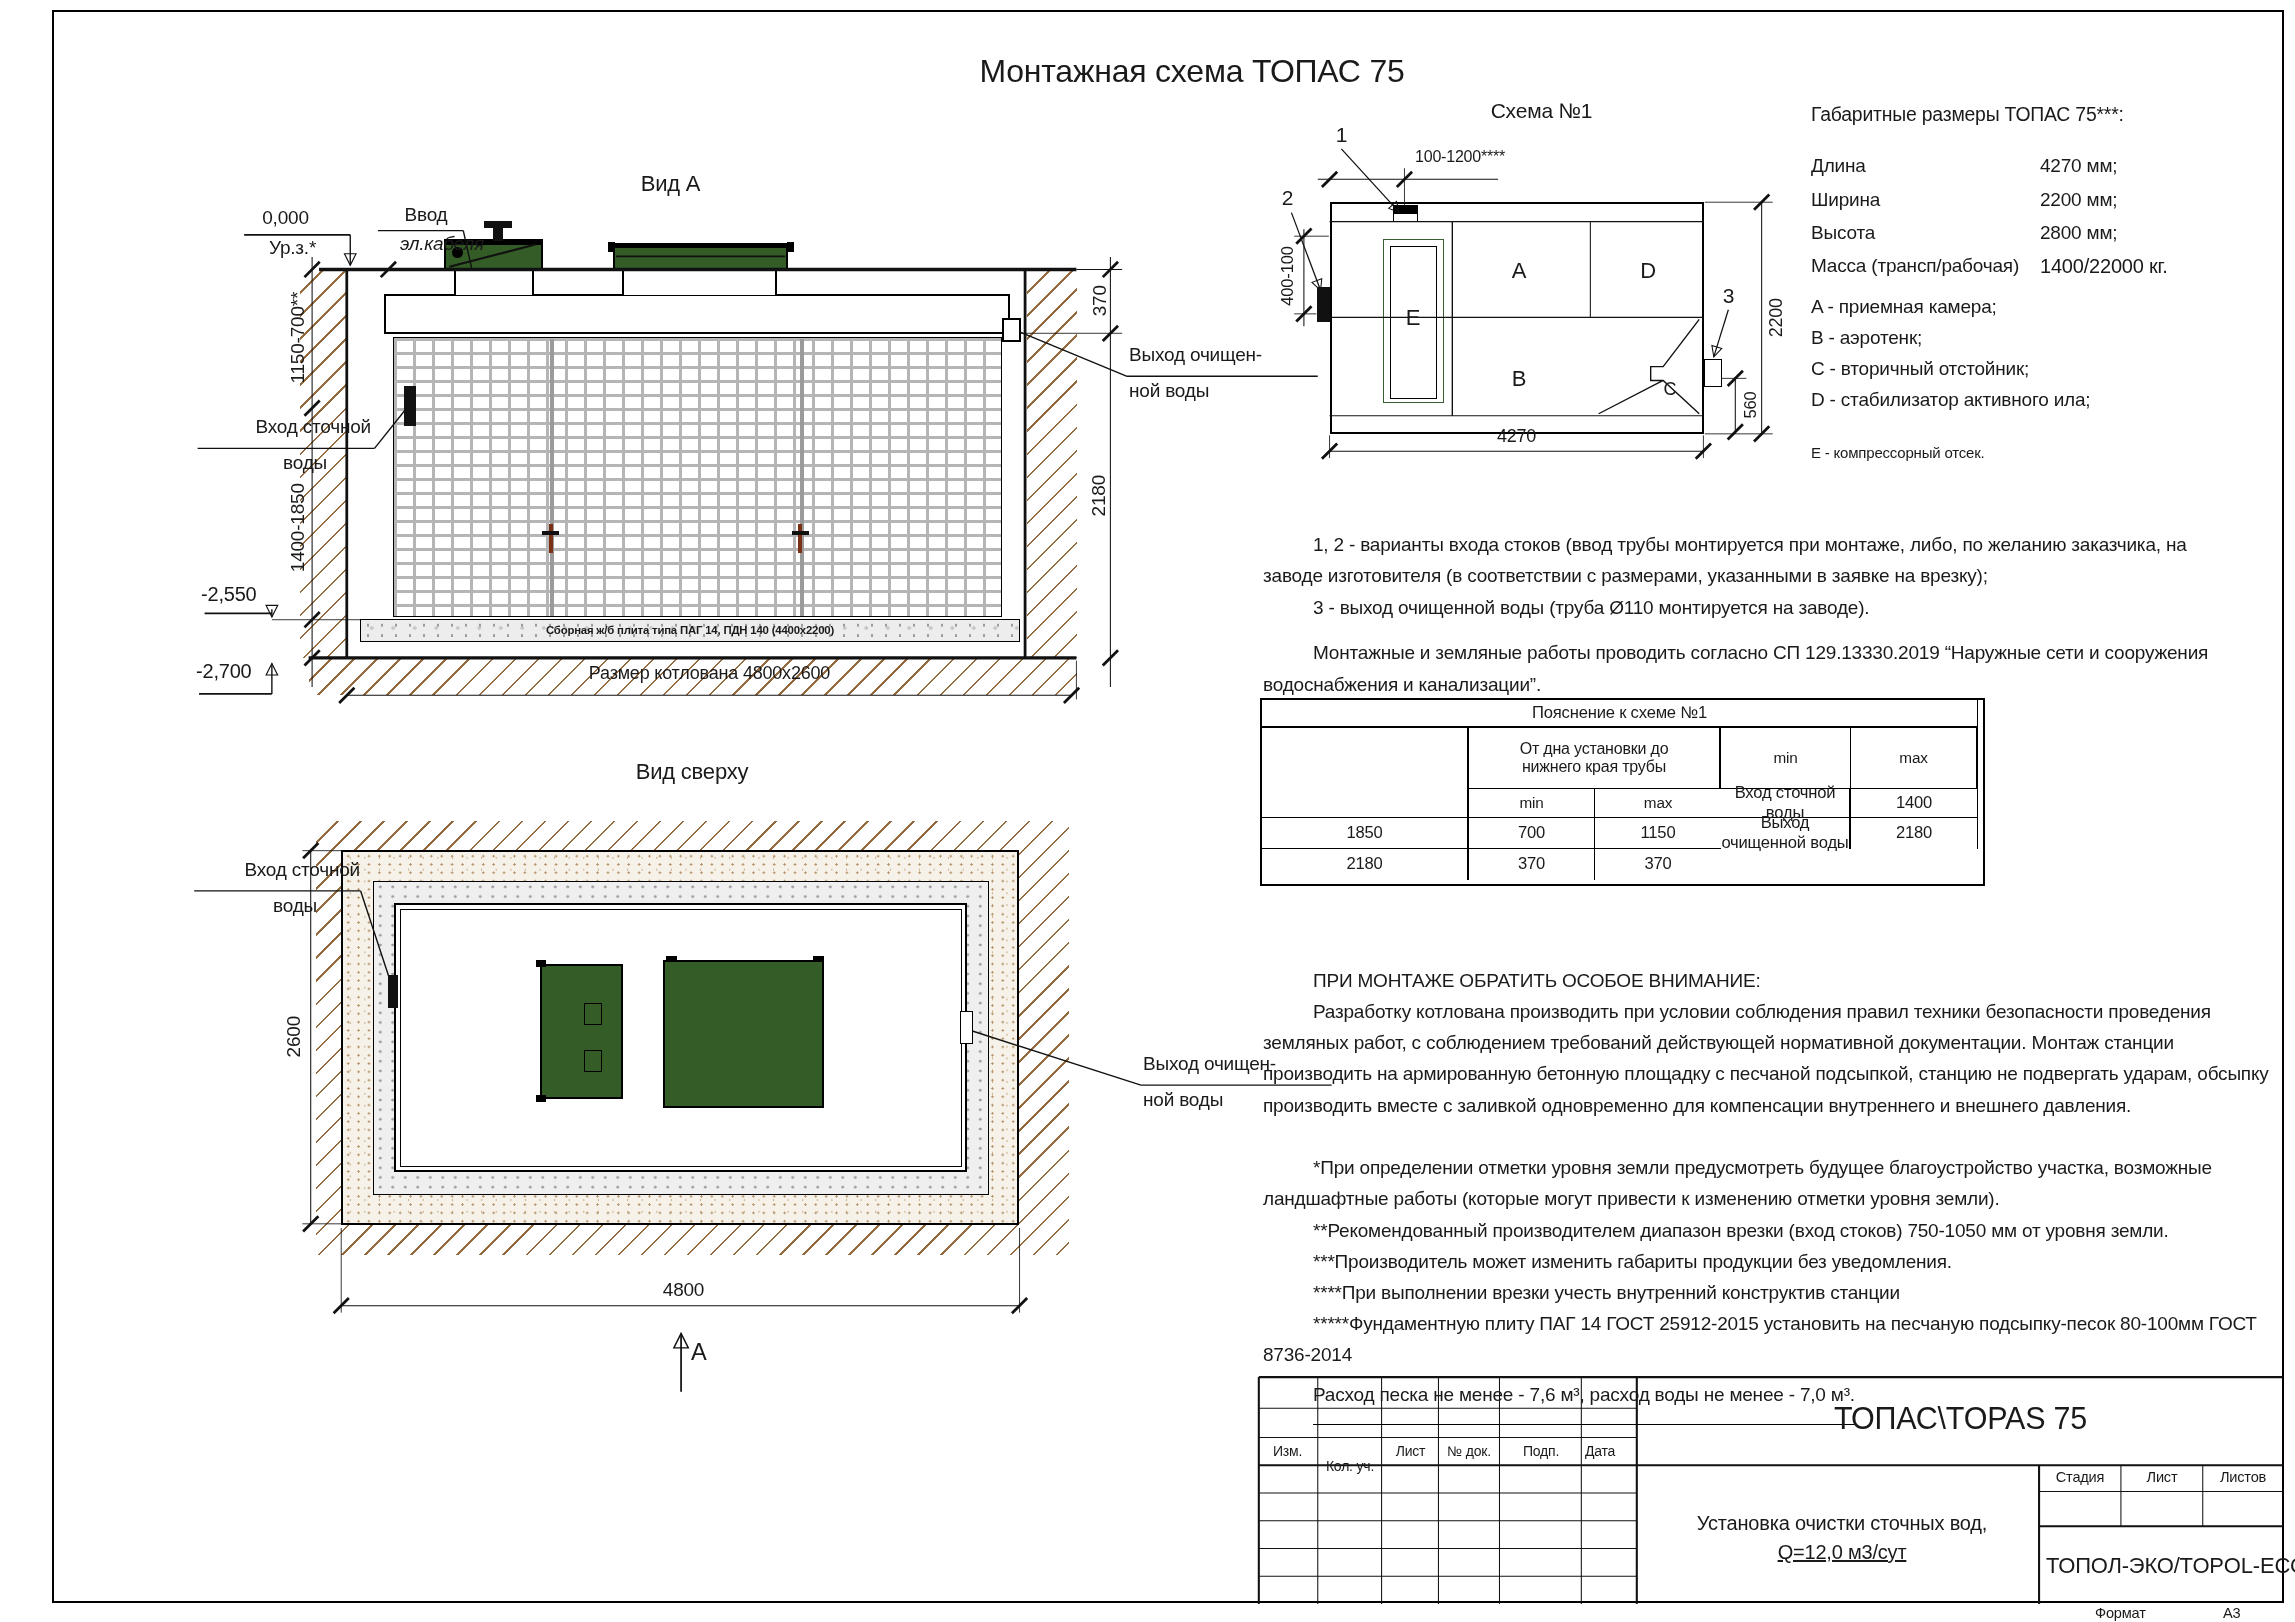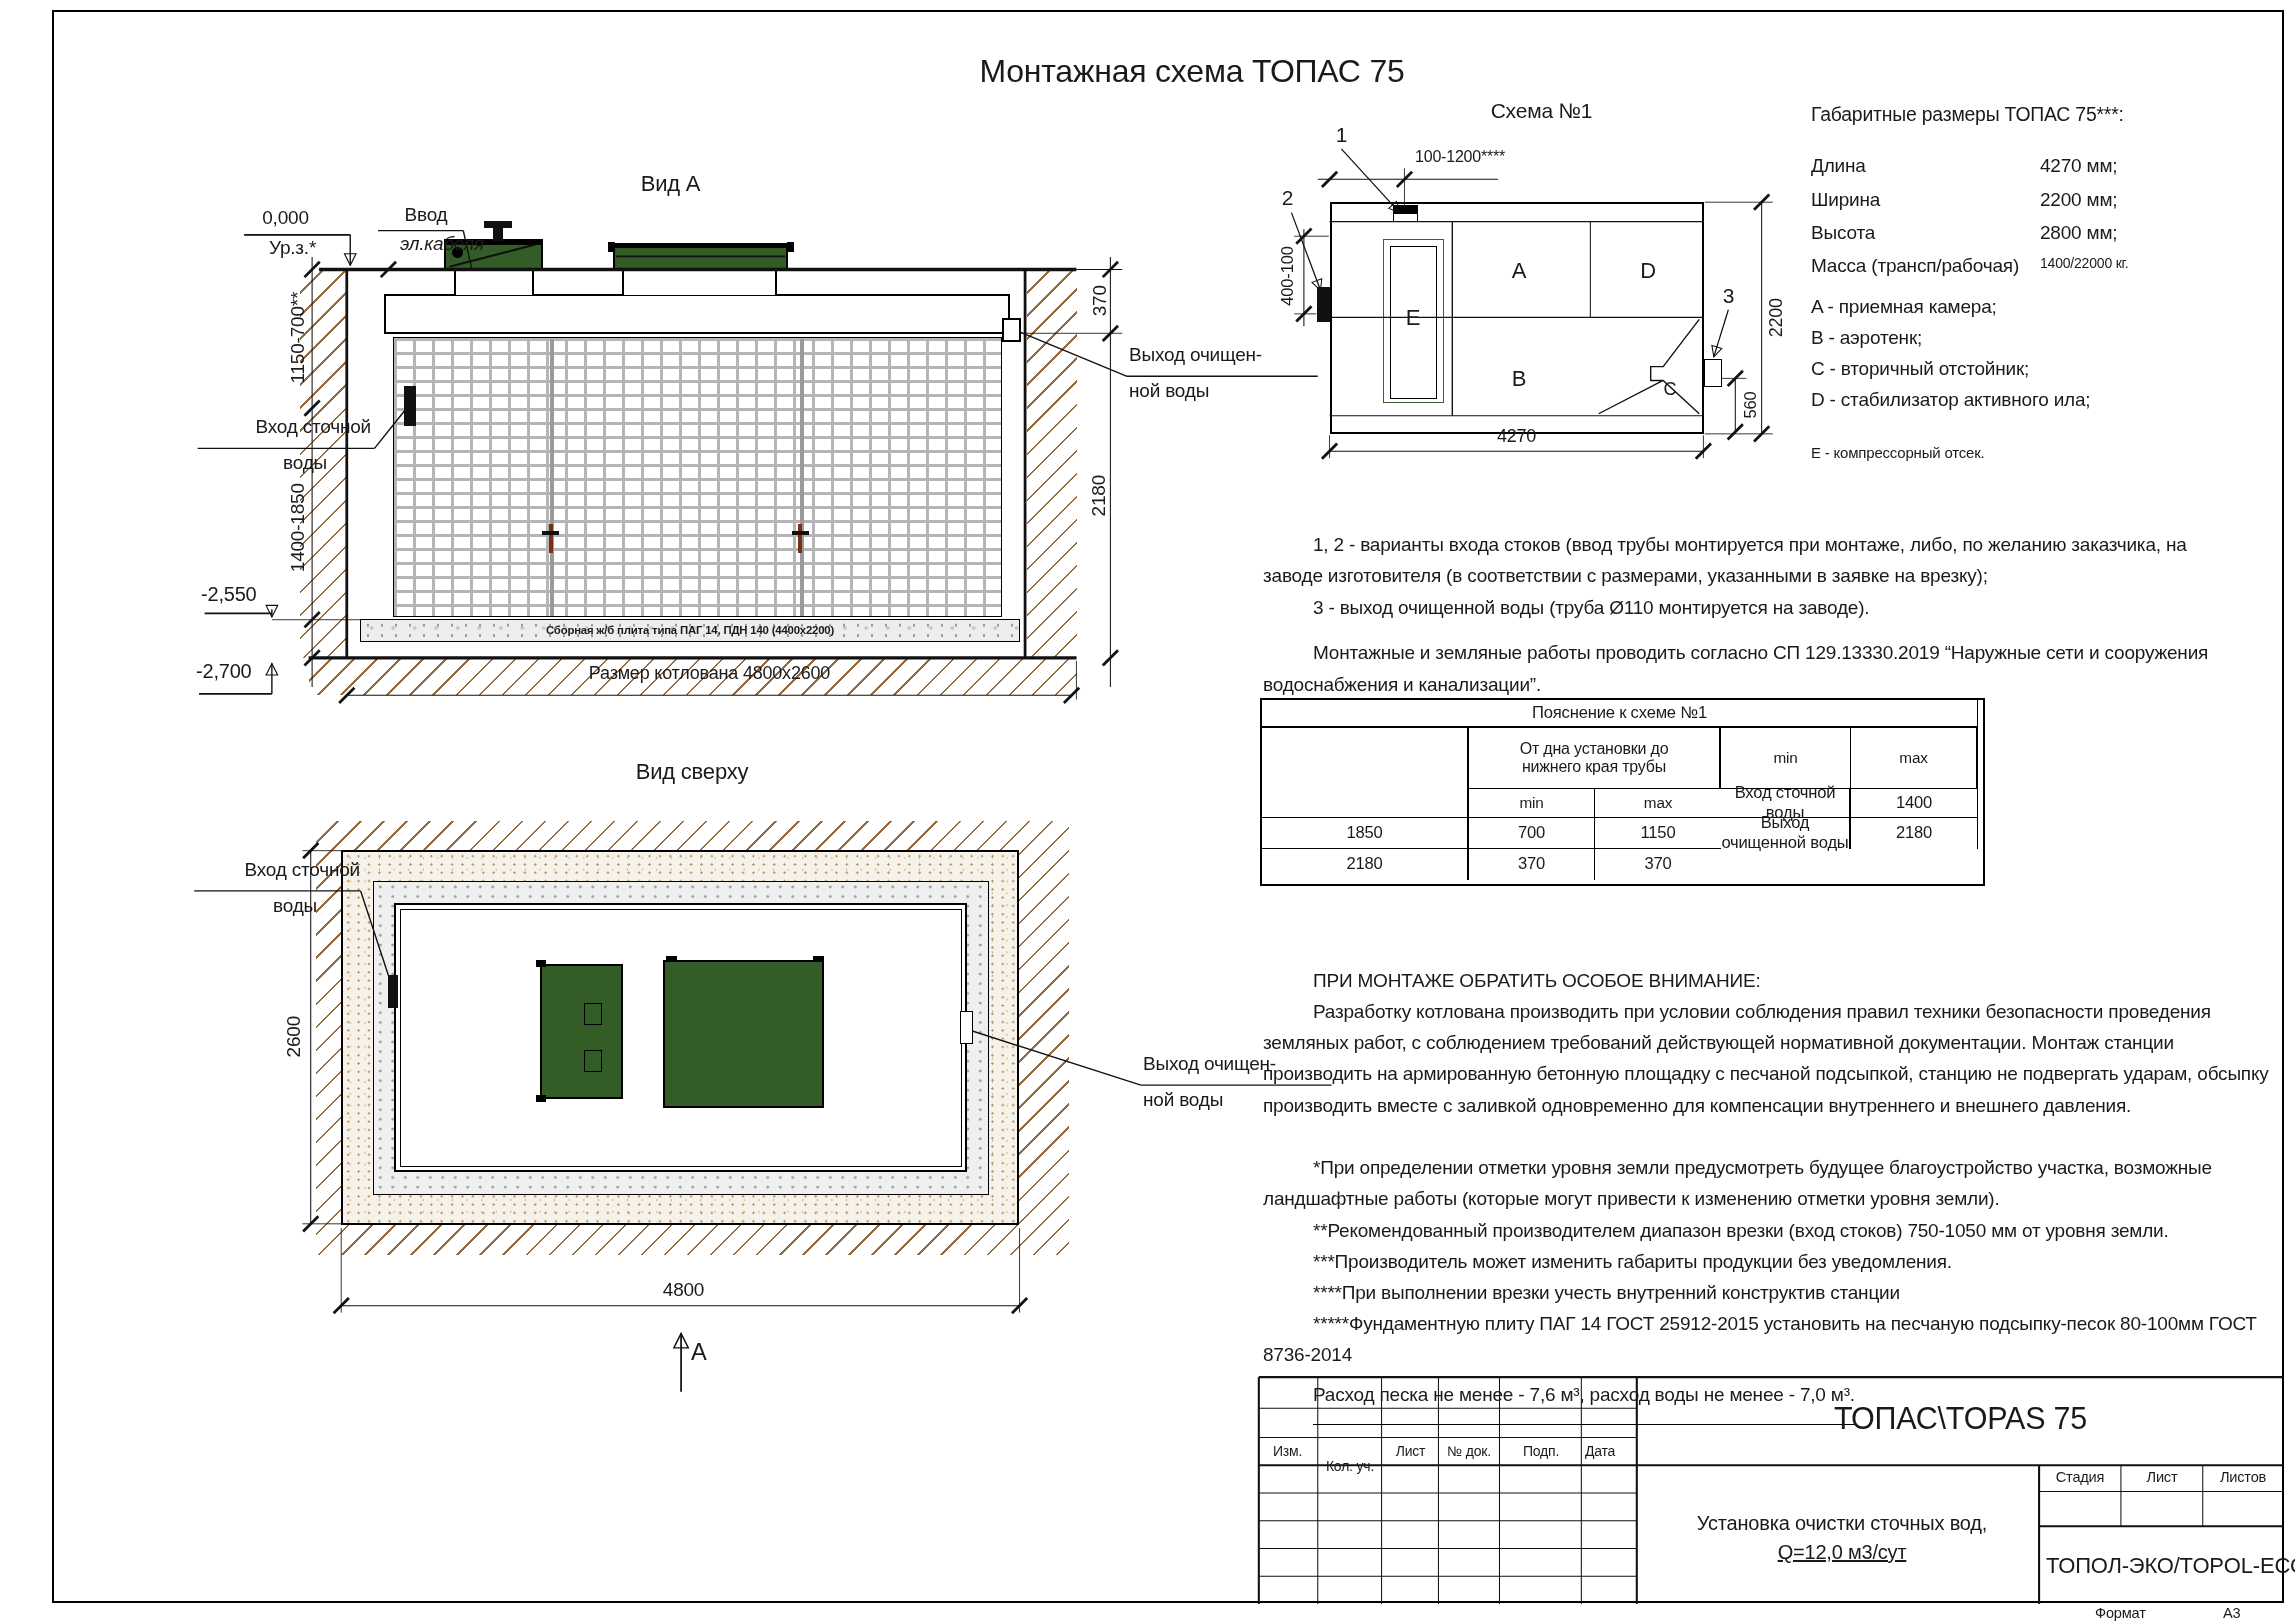--- a/index.html
+++ b/index.html
@@ -262,21 +262,21 @@
   <div class="t c" style="left:1392px;top:305px;width:42px;font-size:22px;">E</div>
 
   <div class="t" style="left:1811px;top:103px;width:458px;font-size:19.4px;">Габаритные размеры ТОПАС 75***:</div>
   <div class="t" style="left:1811px;top:155px;width:291px;font-size:19px;">Длина</div>
   <div class="t" style="left:2040px;top:155px;width:229px;font-size:19px;">4270 мм;</div>
   <div class="t" style="left:1811px;top:189px;width:291px;font-size:19px;">Ширина</div>
   <div class="t" style="left:2040px;top:189px;width:229px;font-size:19px;">2200 мм;</div>
   <div class="t" style="left:1811px;top:222px;width:291px;font-size:19px;">Высота</div>
   <div class="t" style="left:2040px;top:222px;width:229px;font-size:19px;">2800 мм;</div>
   <div class="t" style="left:1811px;top:255px;width:291px;font-size:19px;">Масса (трансп/рабочая)</div>
-  <div class="t" style="left:2040px;top:255px;width:229px;font-size:14px;">1400/22000 кг.</div>
+  <div class="t" style="left:2040px;top:255px;width:229px;font-size:20px;">1400/22000 кг.</div>
   <div class="t" style="left:1811px;top:296px;width:458px;font-size:19px;">A - приемная камера;</div>
   <div class="t" style="left:1811px;top:327px;width:458px;font-size:19px;">B - аэротенк;</div>
   <div class="t" style="left:1811px;top:358px;width:458px;font-size:19px;">C - вторичный отстойник;</div>
   <div class="t" style="left:1811px;top:389px;width:458px;font-size:19px;">D - стабилизатор активного ила;</div>
   <div class="t" style="left:1811px;top:444px;width:458px;font-size:15px;">E - компрессорный отсек.</div>
 
   <div class="t" style="left:1313px;top:534px;font-size:19px;">1, 2 - варианты входа  стоков (ввод трубы монтируется при монтаже, либо, по желанию заказчика, на</div>
   <div class="t" style="left:1263px;top:565px;font-size:19px;">заводе изготовителя (в соответствии с размерами, указанными в заявке на врезку);</div>
   <div class="t" style="left:1313px;top:597px;font-size:19px;">3 - выход очищенной воды (труба Ø110 монтируется на заводе).</div>
   <div class="t" style="left:1313px;top:642px;font-size:19px;">Монтажные и земляные работы проводить согласно СП 129.13330.2019 “Наружные сети и сооружения</div>

